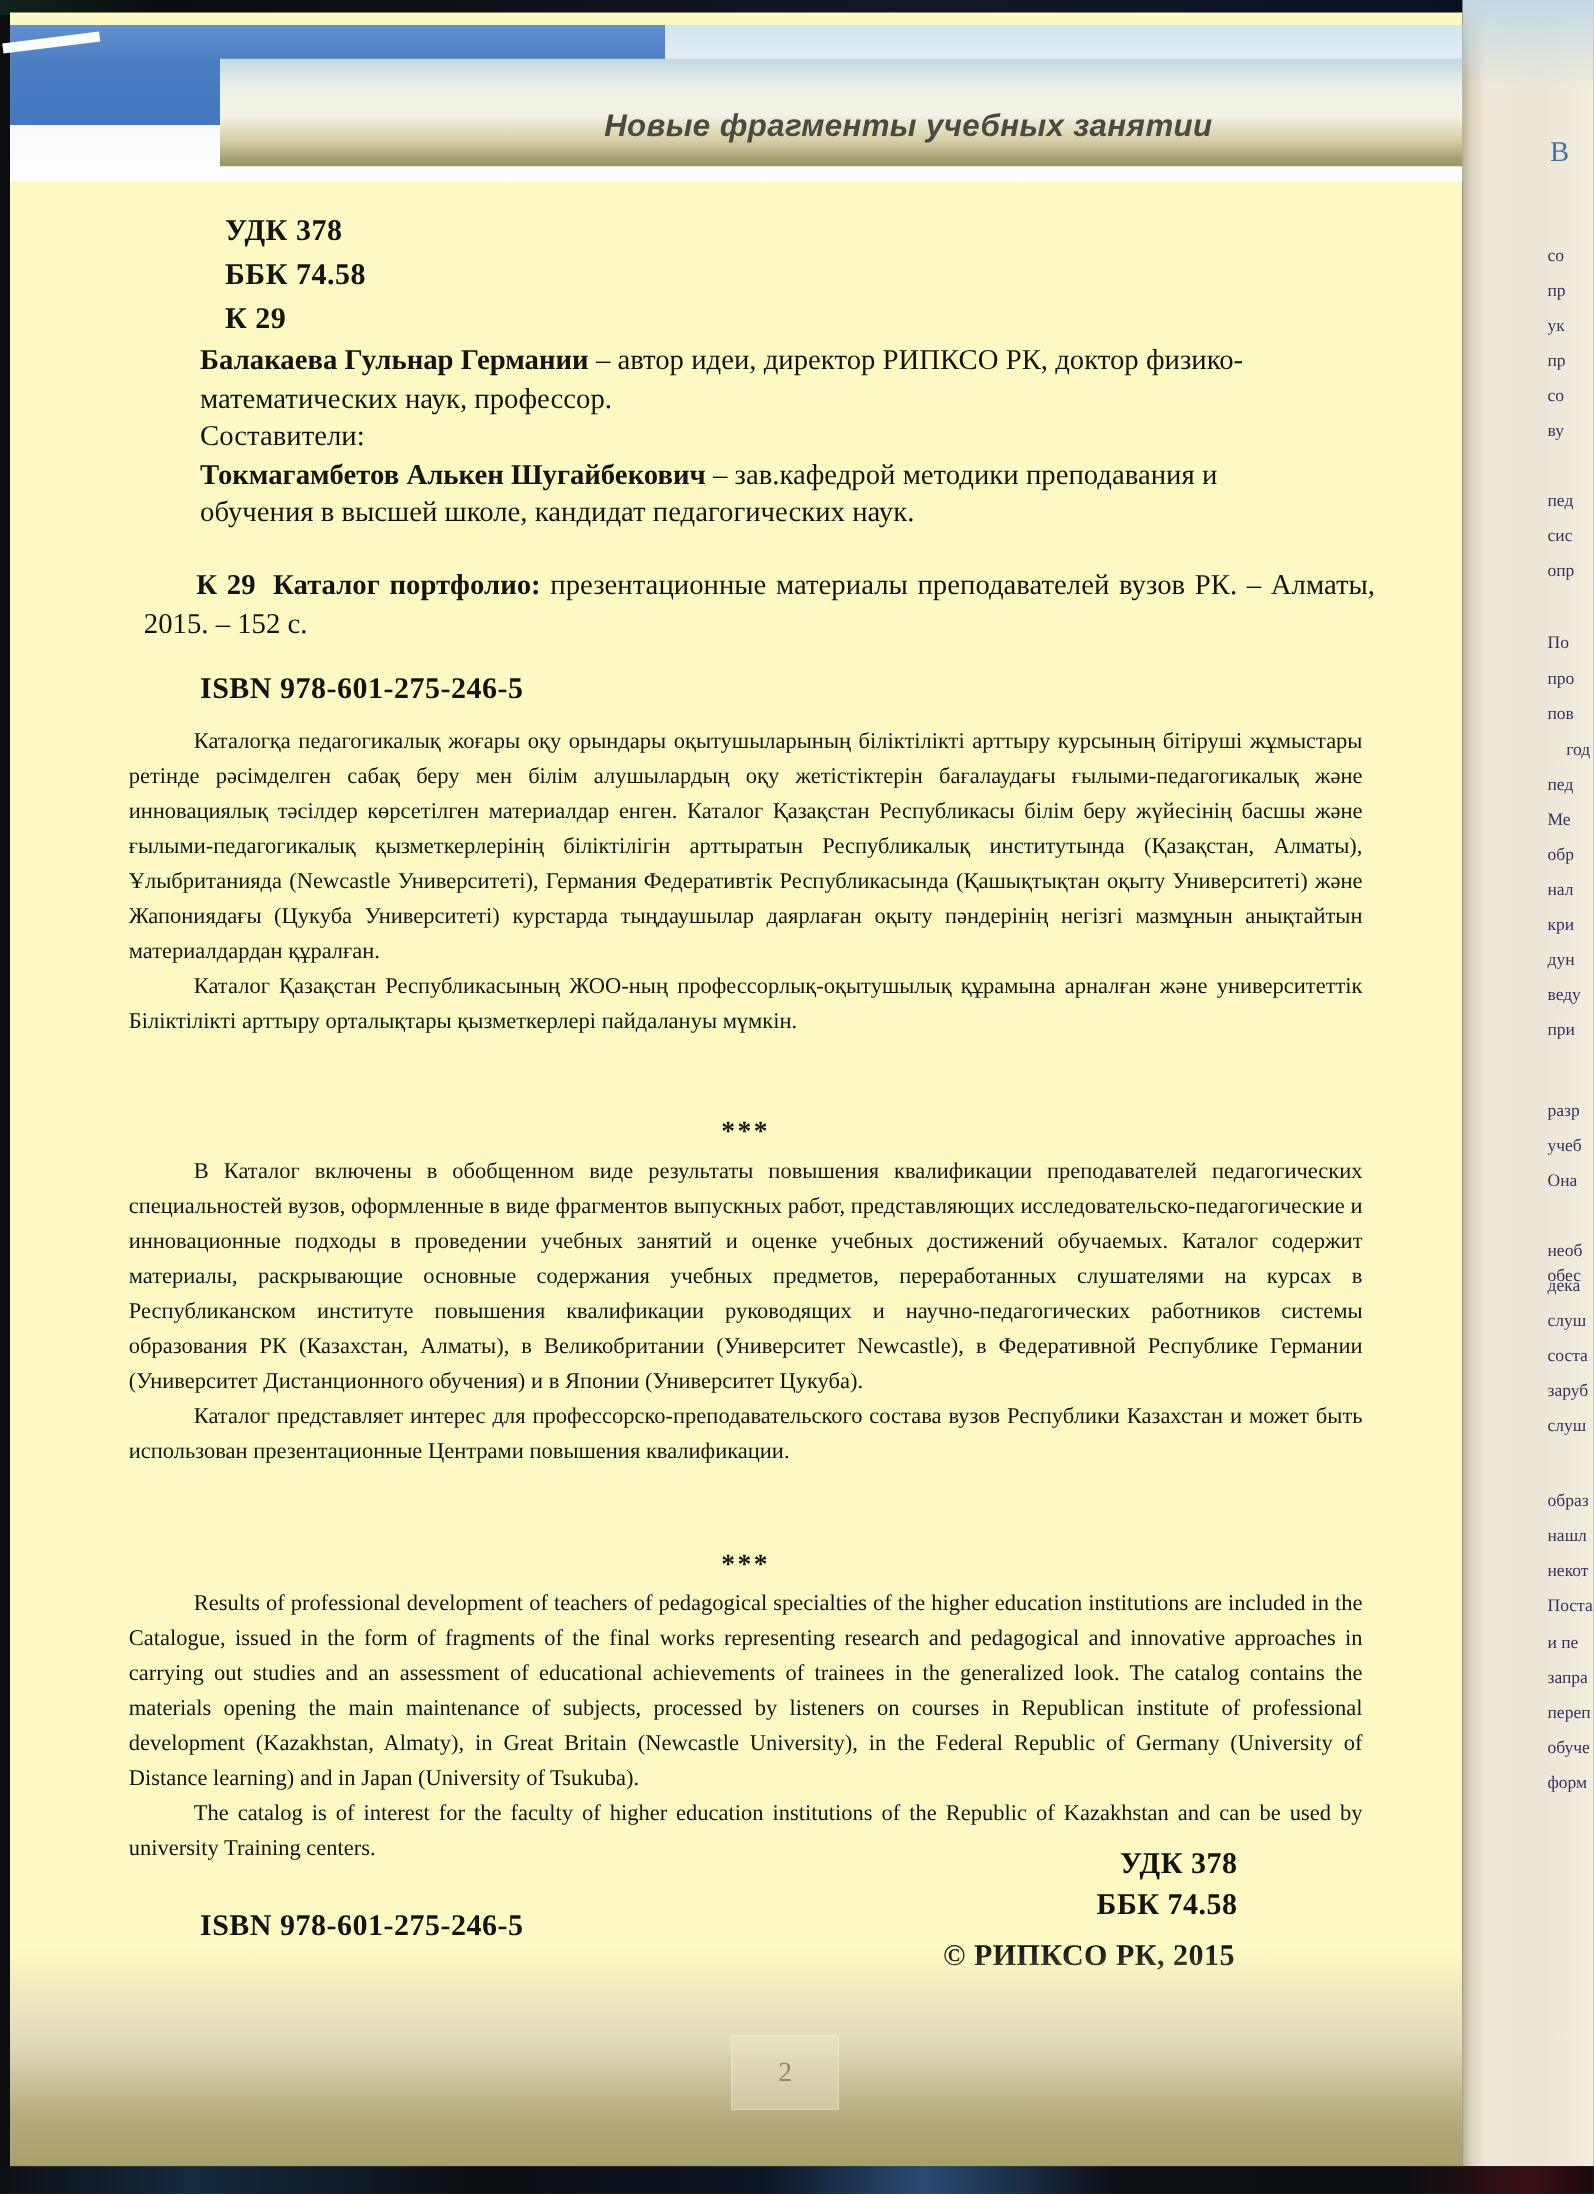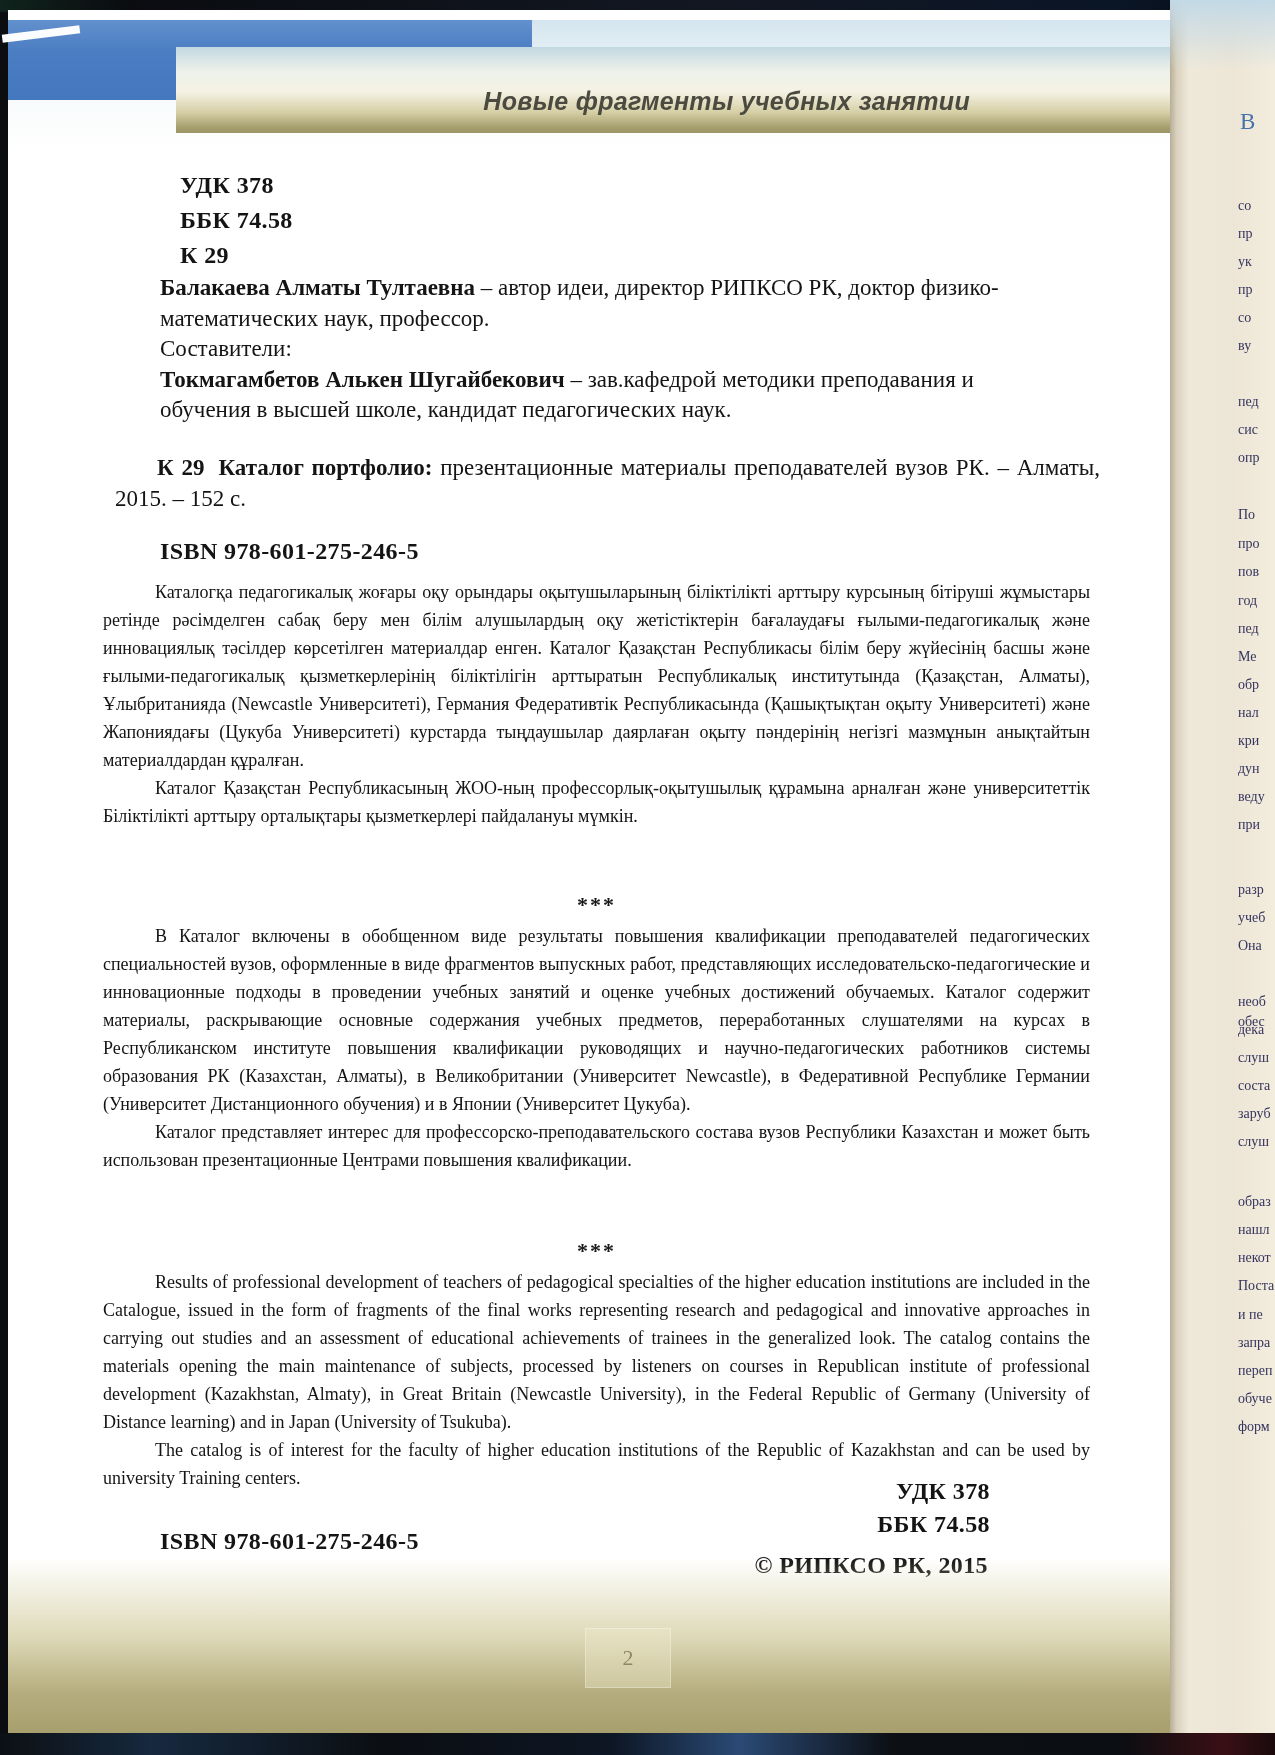--- a/index.html
+++ b/index.html
@@ -17,21 +17,21 @@
     background:linear-gradient(90deg,#10231c 0%,#0a0c10 10%,#131722 55%,#0a1526 88%,#090b0e 100%);
   }
   .strip-bottom {
     position:absolute; left:0; top:1733px; width:1275px; height:22px;
     background:linear-gradient(90deg,#0c1014 0%,#16293f 12%,#0b0e12 30%,#0d1624 48%,#2a4a75 58%,#0c0f14 70%,#0b0e12 88%,#3a0f14 96%,#1a0a0c 100%);
   }
 
   
   .page-main {
     position:absolute; left:8px; top:10px; width:1162px; height:1723px;
-    background:#ffffff; color:#141414;
+    background:#fef9c3; color:#141414;
   }
 
   
   .header-zone {
     position:absolute; left:0; top:10px; width:1162px; height:125px;
     background:linear-gradient(180deg,#d4e5ef 0%,#f6fafb 55%,#fefefe 100%);
   }
   .band-blue {
     position:absolute; left:0; top:0; width:524px; height:80px;
     background:linear-gradient(180deg,#6390ce 0%,#4a7dc2 40%,#4377be 100%);
@@ -145,21 +145,21 @@
       </div>
     </div>
 
     <div class="blk-udk-top">
       <div>УДК 378</div>
       <div>ББК 74.58</div>
       <div>К 29</div>
     </div>
 
     <div class="blk-authors">
-      <p><b>Балакаева Алматы Тултаевна</b><span> – автор идеи, директор РИПКСО РК, доктор физико-математических наук, профессор.</span></p>
+      <p><b>Балакаева Гульнар Германии</b><span> – автор идеи, директор РИПКСО РК, доктор физико-математических наук, профессор.</span></p>
       <p>Составители:</p>
       <p><b>Токмагамбетов Алькен Шугайбекович</b><span> – зав.кафедрой методики преподавания и обучения в высшей школе, кандидат педагогических наук.</span></p>
     </div>
 
     <div class="blk-catalog"><b class="sp">К 29</b><b>Каталог портфолио:</b><span> презентационные материалы преподавателей вузов РК. – Алматы, 2015. – 152 с.</span></div>
 
     <div class="blk-isbn">ISBN 978-601-275-246-5</div>
 
     <div class="sec sec-kk">
       <p>Каталогқа педагогикалық жоғары оқу орындары оқытушыларының біліктілікті арттыру курсының бітіруші жұмыстары ретінде рәсімделген сабақ беру мен білім алушылардың оқу жетістіктерін бағалаудағы ғылыми-педагогикалық және инновациялық тәсілдер көрсетілген материалдар енген. Каталог Қазақстан Республикасы білім беру жүйесінің басшы және ғылыми-педагогикалық қызметкерлерінің біліктілігін арттыратын Республикалық институтында (Қазақстан, Алматы), Ұлыбританияда (Newcastle Университеті), Германия Федеративтік Республикасында (Қашықтықтан оқыту Университеті) және Жапониядағы (Цукуба Университеті) курстарда тыңдаушылар даярлаған оқыту пәндерінің негізгі мазмұнын анықтайтын материалдардан құралған.</p>
@@ -198,21 +198,21 @@
         <div class="np-line" style="top: 252px;">ук</div>
         <div class="np-line" style="top: 280px;">пр</div>
         <div class="np-line" style="top: 308px;">со</div>
         <div class="np-line" style="top: 336px;">ву</div>
         <div class="np-line" style="top: 392px;">пед</div>
         <div class="np-line" style="top: 420px;">сис</div>
         <div class="np-line" style="top: 448px;">опр</div>
         <div class="np-line" style="top: 505px;">По</div>
         <div class="np-line" style="top: 534px;">про</div>
         <div class="np-line" style="top: 562px;">пов</div>
-        <div class="np-line" style="top: 591px;">год</div>
+        <div class="np-line" style="top: 591px; margin-left: 15px;">год</div>
         <div class="np-line" style="top: 619px;">пед</div>
         <div class="np-line" style="top: 647px;">Ме</div>
         <div class="np-line" style="top: 675px;">обр</div>
         <div class="np-line" style="top: 703px;">нал</div>
         <div class="np-line" style="top: 731px;">кри</div>
         <div class="np-line" style="top: 759px;">дун</div>
         <div class="np-line" style="top: 787px;">веду</div>
         <div class="np-line" style="top: 815px;">при</div>
         <div class="np-line" style="top: 880px;">разр</div>
         <div class="np-line" style="top: 908px;">учеб</div>

